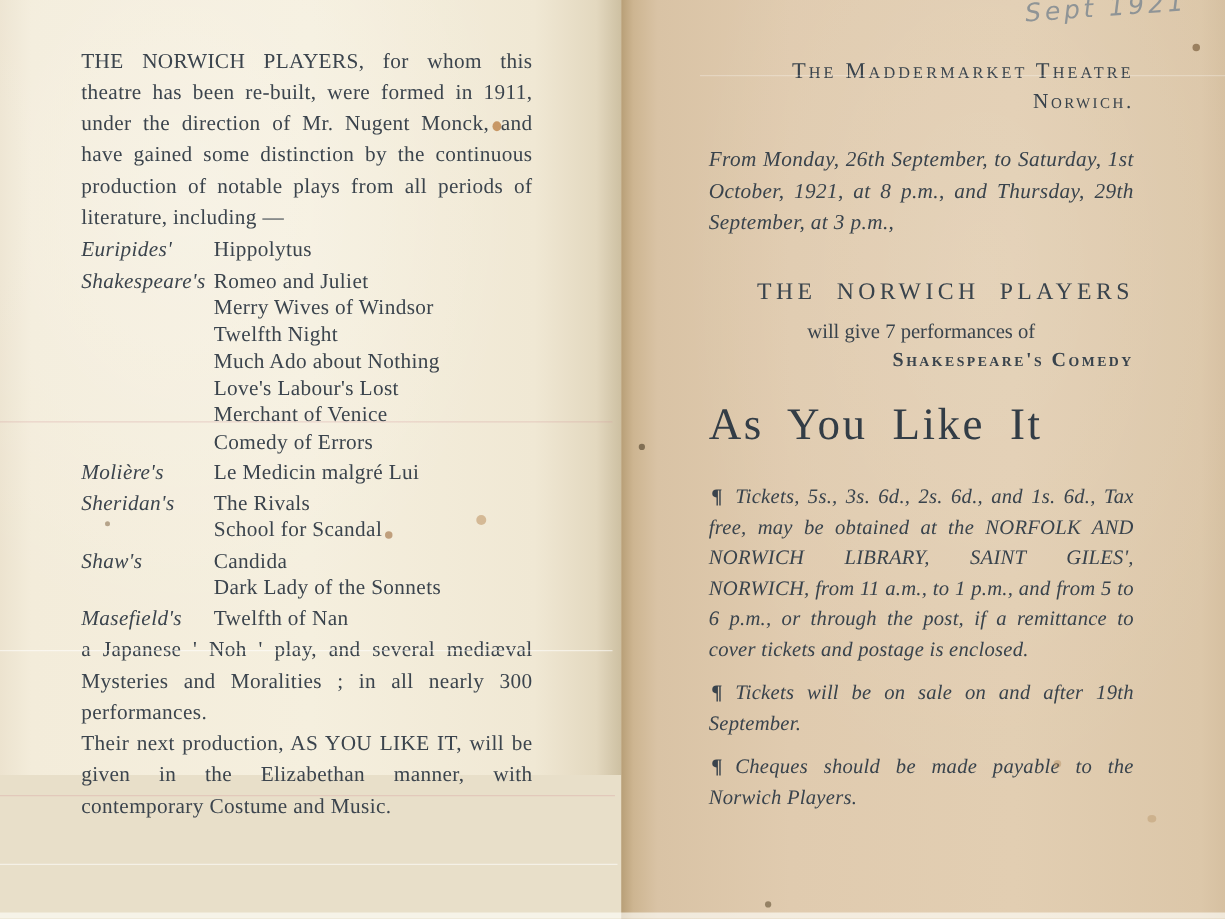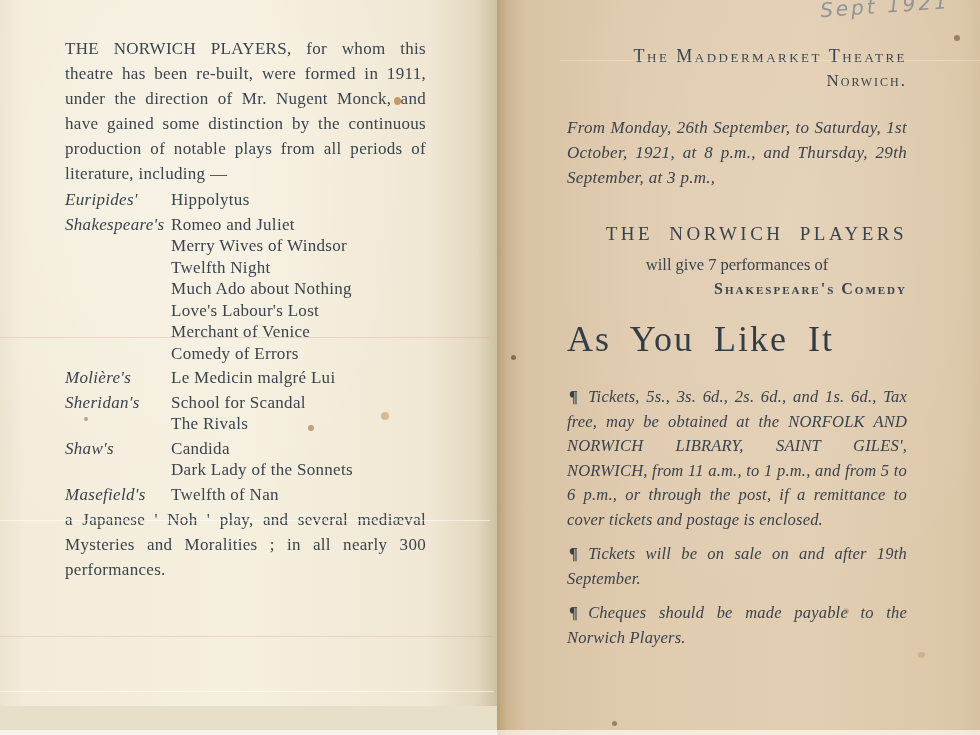--- a/index.html
+++ b/index.html
@@ -5,21 +5,21 @@
   html,body{margin:0;padding:0;}
   body{
     width:980px;height:735px;position:relative;overflow:hidden;
     font-family:"Liberation Serif","DejaVu Serif",serif;
     background:#e8dfc9;
   }
   .sheet{position:absolute;inset:0;}
 
   
   .page-left{
-    position:absolute;left:0;top:0;width:497px;height:706px;
+    position:absolute;left:0;top:0;width:497px;height:620px;
     background:
       radial-gradient(ellipse at 30% 25%, rgba(255,255,255,0.25), rgba(255,255,255,0) 55%),
       linear-gradient(90deg,#ece3cf 0%,#f3ecda 5%,#f5efde 50%,#f0e8d4 86%,#e3d8bf 96%,#cdc0a2 100%);
   }
   .page-right{
     position:absolute;left:497px;top:0;width:483px;height:735px;
     background:
       radial-gradient(ellipse at 60% 30%, rgba(255,255,255,0.10), rgba(255,255,255,0) 60%),
       linear-gradient(90deg,#b89f77 0%,#cdb591 2%,#d9c3a5 6%,#e0cbaf 28%,#e2ceb2 65%,#dcc7a9 96%,#d6c0a1 100%);
   }
@@ -126,22 +126,22 @@
         <div class="works-row">
           <div class="works-author">Molière's</div>
           <div class="works-plays">
             <div class="play-line">Le Medicin malgré Lui</div>
           </div>
         </div>
 
         <div class="works-row">
           <div class="works-author">Sheridan's</div>
           <div class="works-plays">
+            <div class="play-line">The Rivals</div>
             <div class="play-line">School for Scandal</div>
-            <div class="play-line">The Rivals</div>
           </div>
         </div>
 
         <div class="works-row">
           <div class="works-author">Shaw's</div>
           <div class="works-plays">
             <div class="play-line">Candida</div>
             <div class="play-line">Dark Lady of the Sonnets</div>
           </div>
         </div>
@@ -149,20 +149,21 @@
         <div class="works-row">
           <div class="works-author">Masefield's</div>
           <div class="works-plays">
             <div class="play-line">Twelfth of Nan</div>
           </div>
         </div>
 
       </div>
 
       <p class="para">a Japanese ' Noh ' play, and several mediæval Mysteries and Moralities ; in all nearly 300 performances.</p>
+      <p class="para">Their next production, AS YOU LIKE IT, will be given in the Elizabethan manner, with contemporary Costume and Music.</p>
     </div>
   </div>
 
   <div class="page-right">
   </div>
 
   <div class="hand-note">Sept 1921</div>
 
   <div class="right-content">
     <div class="theatre-name">The Maddermarket Theatre</div>

